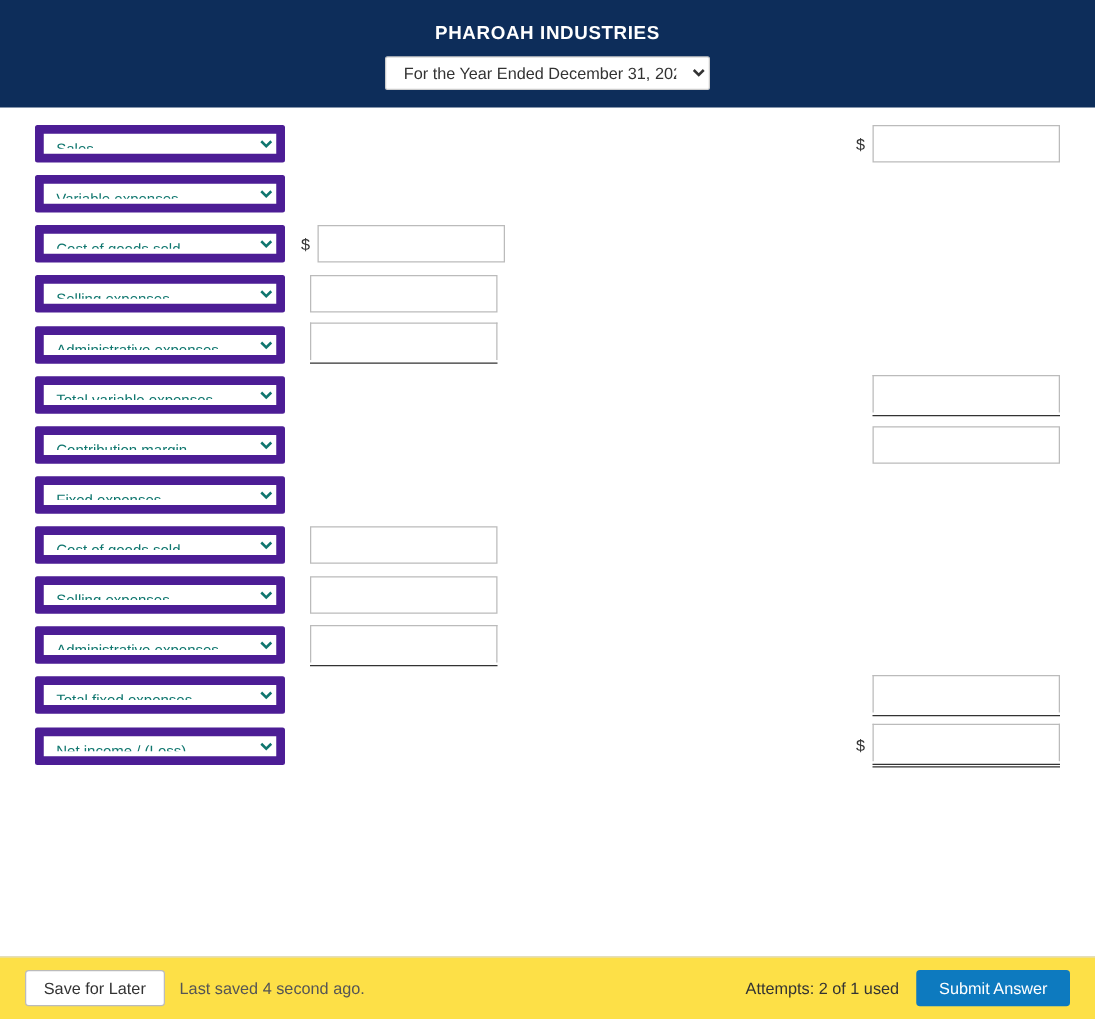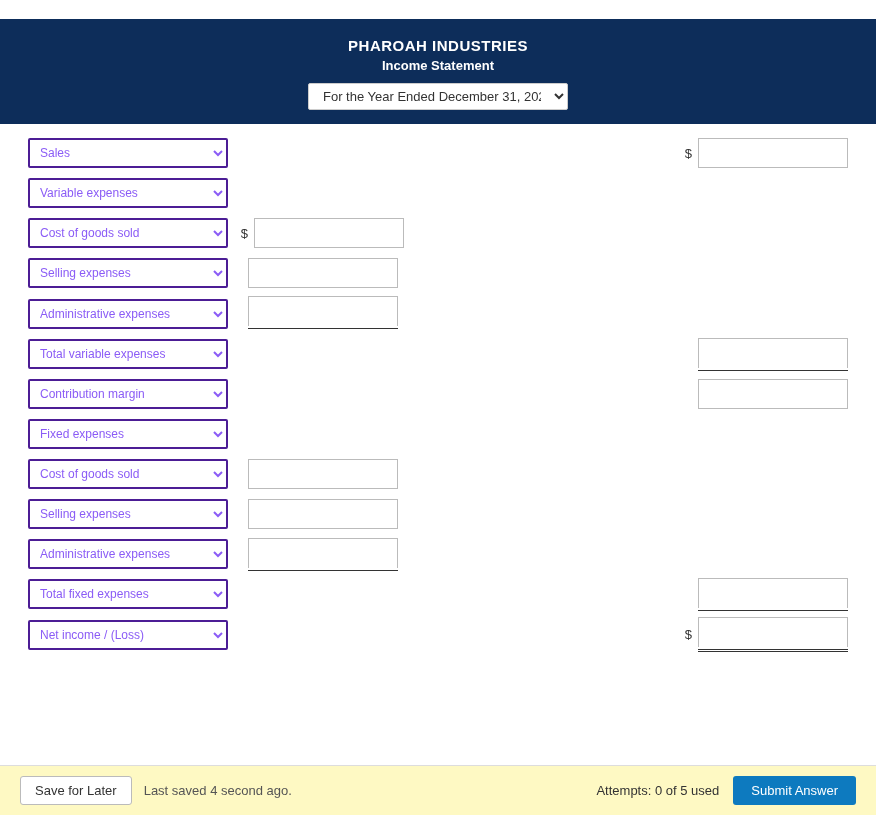--- a/index.html
+++ b/index.html
@@ -11,21 +11,20 @@
       width: 876px;
       min-height: 815px;
     }
 
     .top-bar {
       background: #0d2d5a;
       color: white;
       text-align: center;
       padding: 18px 20px 14px;
       margin-bottom: 0;
-      margin-top: 19px;
     }
     .top-bar .company-name {
       font-weight: bold;
       font-size: 15px;
       letter-spacing: 0.5px;
     }
     .top-bar .statement-name {
       font-weight: bold;
       font-size: 13px;
       margin-top: 4px;
@@ -54,23 +53,23 @@
 
     .label-select {
       width: 200px;
       min-width: 200px;
     }
 
     .label-select select {
       width: 100%;
       padding: 4px 6px;
       font-size: 12px;
-      border: 2px solid #4c1d95;
+      border: 7px solid #4c1d95;
       background: white;
-      color: #8b5cf6;
+      color: #0f766e;
       border-radius: 2px;
       height: 30px;
     }
 
     .dollar-sign {
       font-size: 13px;
       color: #333;
       margin: 0 6px;
       width: 14px;
       text-align: right;
@@ -87,21 +86,21 @@
 
     
     .gap1 { width: 20px; }
 
     
     .footer {
       position: fixed;
       bottom: 0;
       left: 0;
       width: 876px;
-      background: #fef9c3;
+      background: #fde047;
       border-top: 1px solid #ddd;
       padding: 10px 20px;
       display: flex;
       flex-direction: column;
     }
     .footer-row1 {
       display: flex;
       align-items: center;
       justify-content: space-between;
     }
@@ -153,21 +152,20 @@
       border-bottom: 1.5px solid #333;
       padding-bottom: 2px;
       margin-bottom: 2px;
     }
   </style>
 </head>
 <body>
 
 <div class="top-bar">
   <div class="company-name">PHAROAH INDUSTRIES</div>
-  <div class="statement-name">Income Statement</div>
   <select>
     <option>For the Year Ended December 31, 2022</option>
     <option>For the Year Ended December 31, 2021</option>
     <option>For the Year Ended December 31, 2020</option>
   </select>
 </div>
 
 <div class="content">
 
   <div class="form-row">
@@ -428,17 +426,17 @@
 
 </div>
 
 <div class="footer">
   <div class="footer-row1">
     <div class="footer-left">
       <button class="save-later-btn">Save for Later</button>
       <span class="saved-text">Last saved 4 second ago.</span>
     </div>
     <div class="footer-right">
-      <span class="attempts-text">Attempts: 0 of 5 used</span>
+      <span class="attempts-text">Attempts: 2 of 1 used</span>
       <button class="submit-btn">Submit Answer</button>
     </div>
   </div>
 </div>
 
 </body></html>

